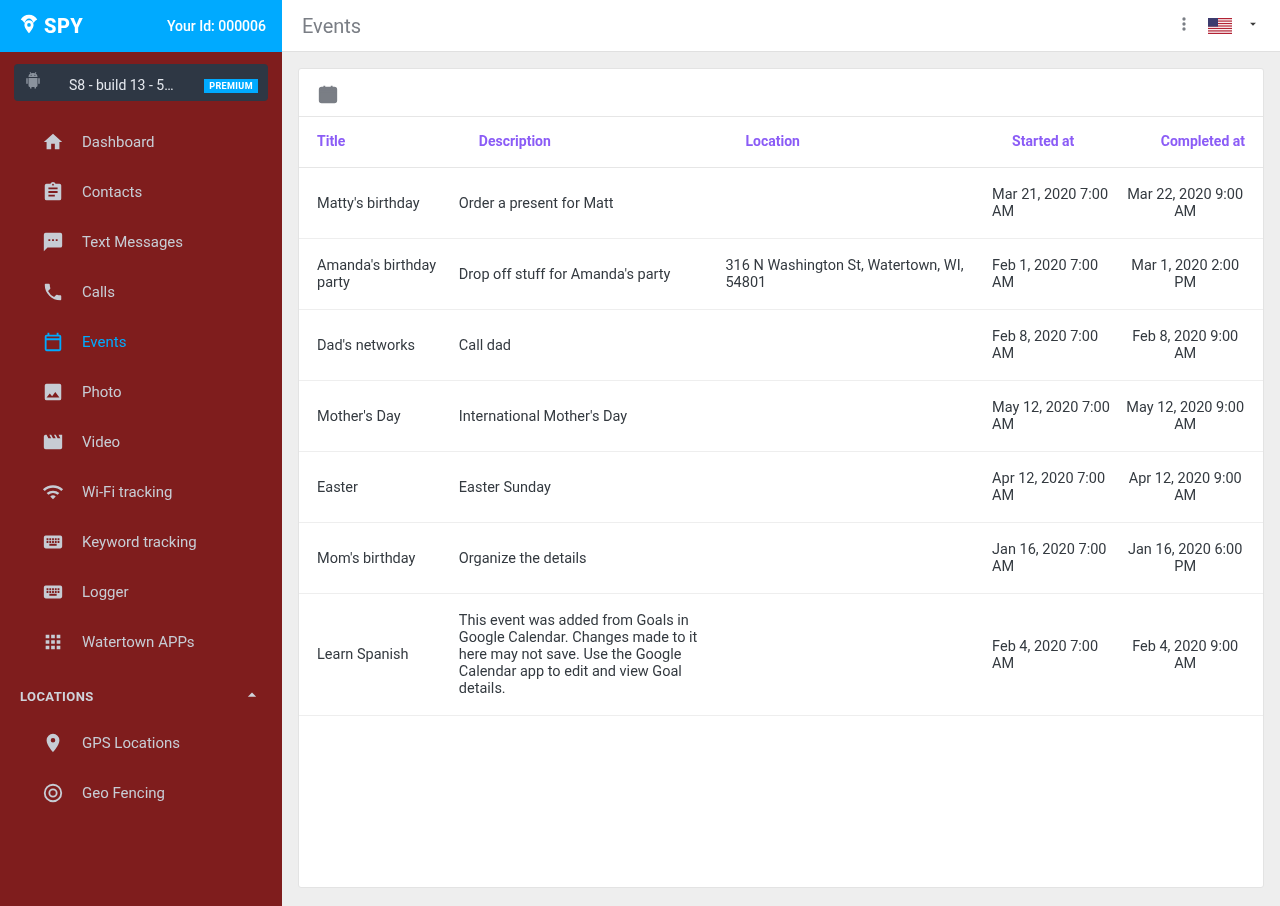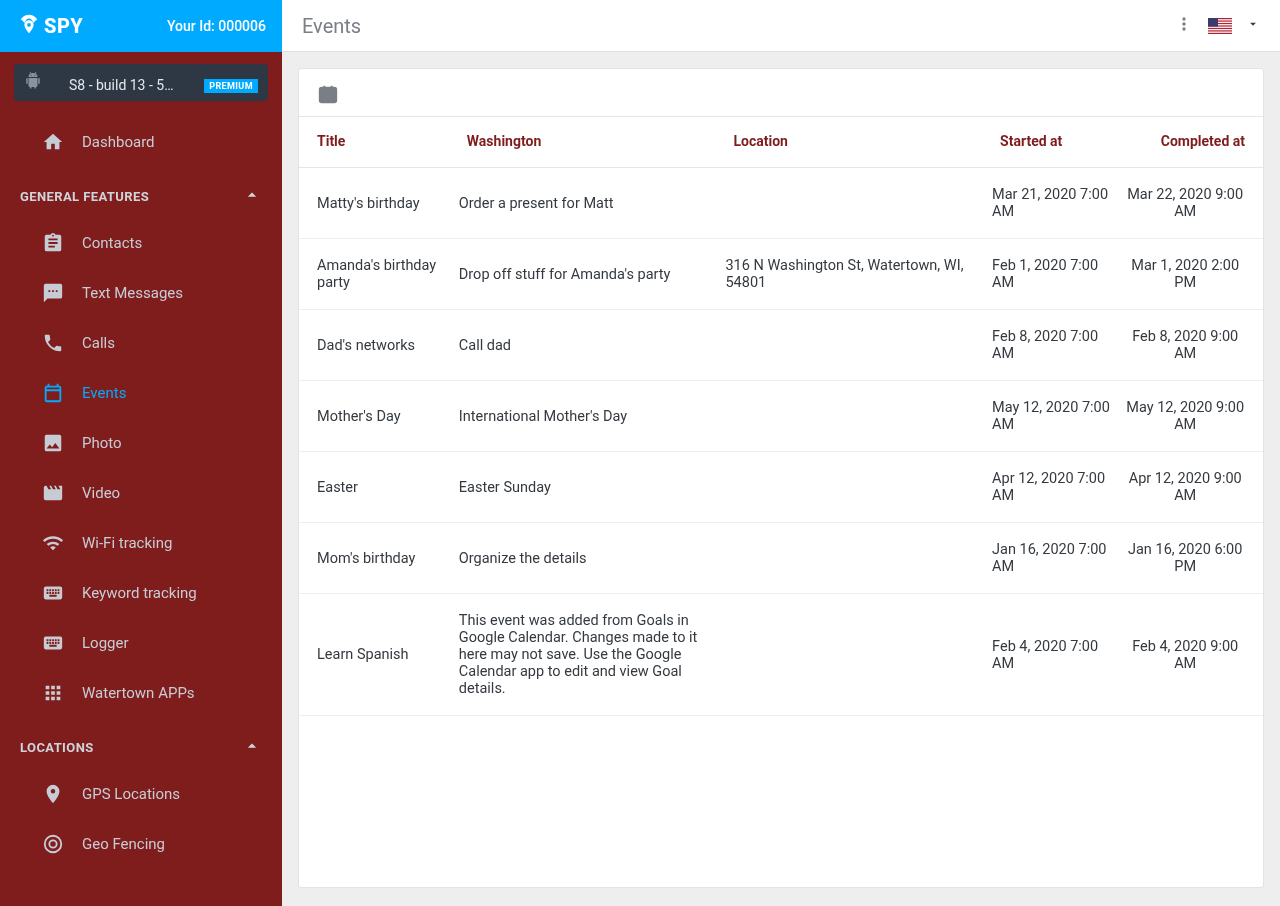--- a/index.html
+++ b/index.html
@@ -112,22 +112,22 @@
     border-radius:3px;
     min-height: 820px;
   }
   .card-icon-row { padding:14px 18px 8px;}
   .card-icon-row svg{ width:22px; height:22px; fill:#7a7e85; stroke:#7a7e85;}
   table { width:100%; border-collapse:collapse;}
   thead th {
     text-align:left;
     font-weight:700;
     font-size:14px;
-    color:#7f1d1d;
-    padding:16px 14px 18px;
+    color:#8b5cf6;
+    padding:16px 26px 18px;
     border-bottom:1px solid #e6e6e6;
     border-top:1px solid #e6e6e6;
   }
   thead th:last-child { text-align:right;}
   thead th:nth-child(4) { text-align:left;}
   tbody td {
     padding:18px 6px;
     border-bottom:1px solid #eee;
     vertical-align:middle;
     font-size:14.5px;
@@ -174,26 +174,20 @@
     <nav class="nav">
       <div class="nav-item">
         <span class="icon">
             <svg viewBox="0 0 24 24">
               <path d="M10 20v-6h4v6h5v-8h3L12 3 2 12h3v8z"></path>
             </svg>
           </span>
         <span>Dashboard</span>
       </div>
 
-      <div class="nav-section-header">
-        <span>GENERAL FEATURES</span>
-        <span class="chevron"><svg viewBox="0 0 24 24">
-              <path d="M7 14l5-5 5 5z"></path>
-            </svg></span>
-      </div>
 
       <div class="nav-item">
         <span class="icon">
             <svg viewBox="0 0 24 24">
               <path d="M19 3h-4.2A3 3 0 0 0 12 1a3 3 0 0 0-2.8 2H5a2 2 0 0 0-2 2v14a2 2 0 0 0 2 2h14a2 2 0 0 0 2-2V5a2 2 0 0 0-2-2zm-7 0a1 1 0 1 1 0 2 1 1 0 0 1 0-2zm2 14H7v-2h7v2zm3-4H7v-2h10v2zm0-4H7V7h10v2z"></path>
             </svg>
           </span>
         <span>Contacts</span>
       </div>
       <div class="nav-item">
@@ -333,21 +327,21 @@
             <svg viewBox="0 0 24 24" fill="none" stroke="#7a7e85" stroke-width="2">
                 <rect x="3" y="5" width="18" height="16" rx="2"></rect>
                 <path d="M3 9h18M8 3v4M16 3v4"></path>
               </svg>
           </span>
         </div>
         <table>
           <thead>
             <tr>
               <th class="col-title">Title</th>
-              <th class="col-desc">Washington</th>
+              <th class="col-desc">Description</th>
               <th class="col-loc">Location</th>
               <th class="col-started">Started at</th>
               <th class="col-completed">Completed at</th>
             </tr>
           </thead>
           <tbody id="table-body">
               <tr>
                 <td class="col-title">Matty's birthday</td>
                 <td class="col-desc">Order a present for Matt</td>
                 <td class="col-loc"></td>

